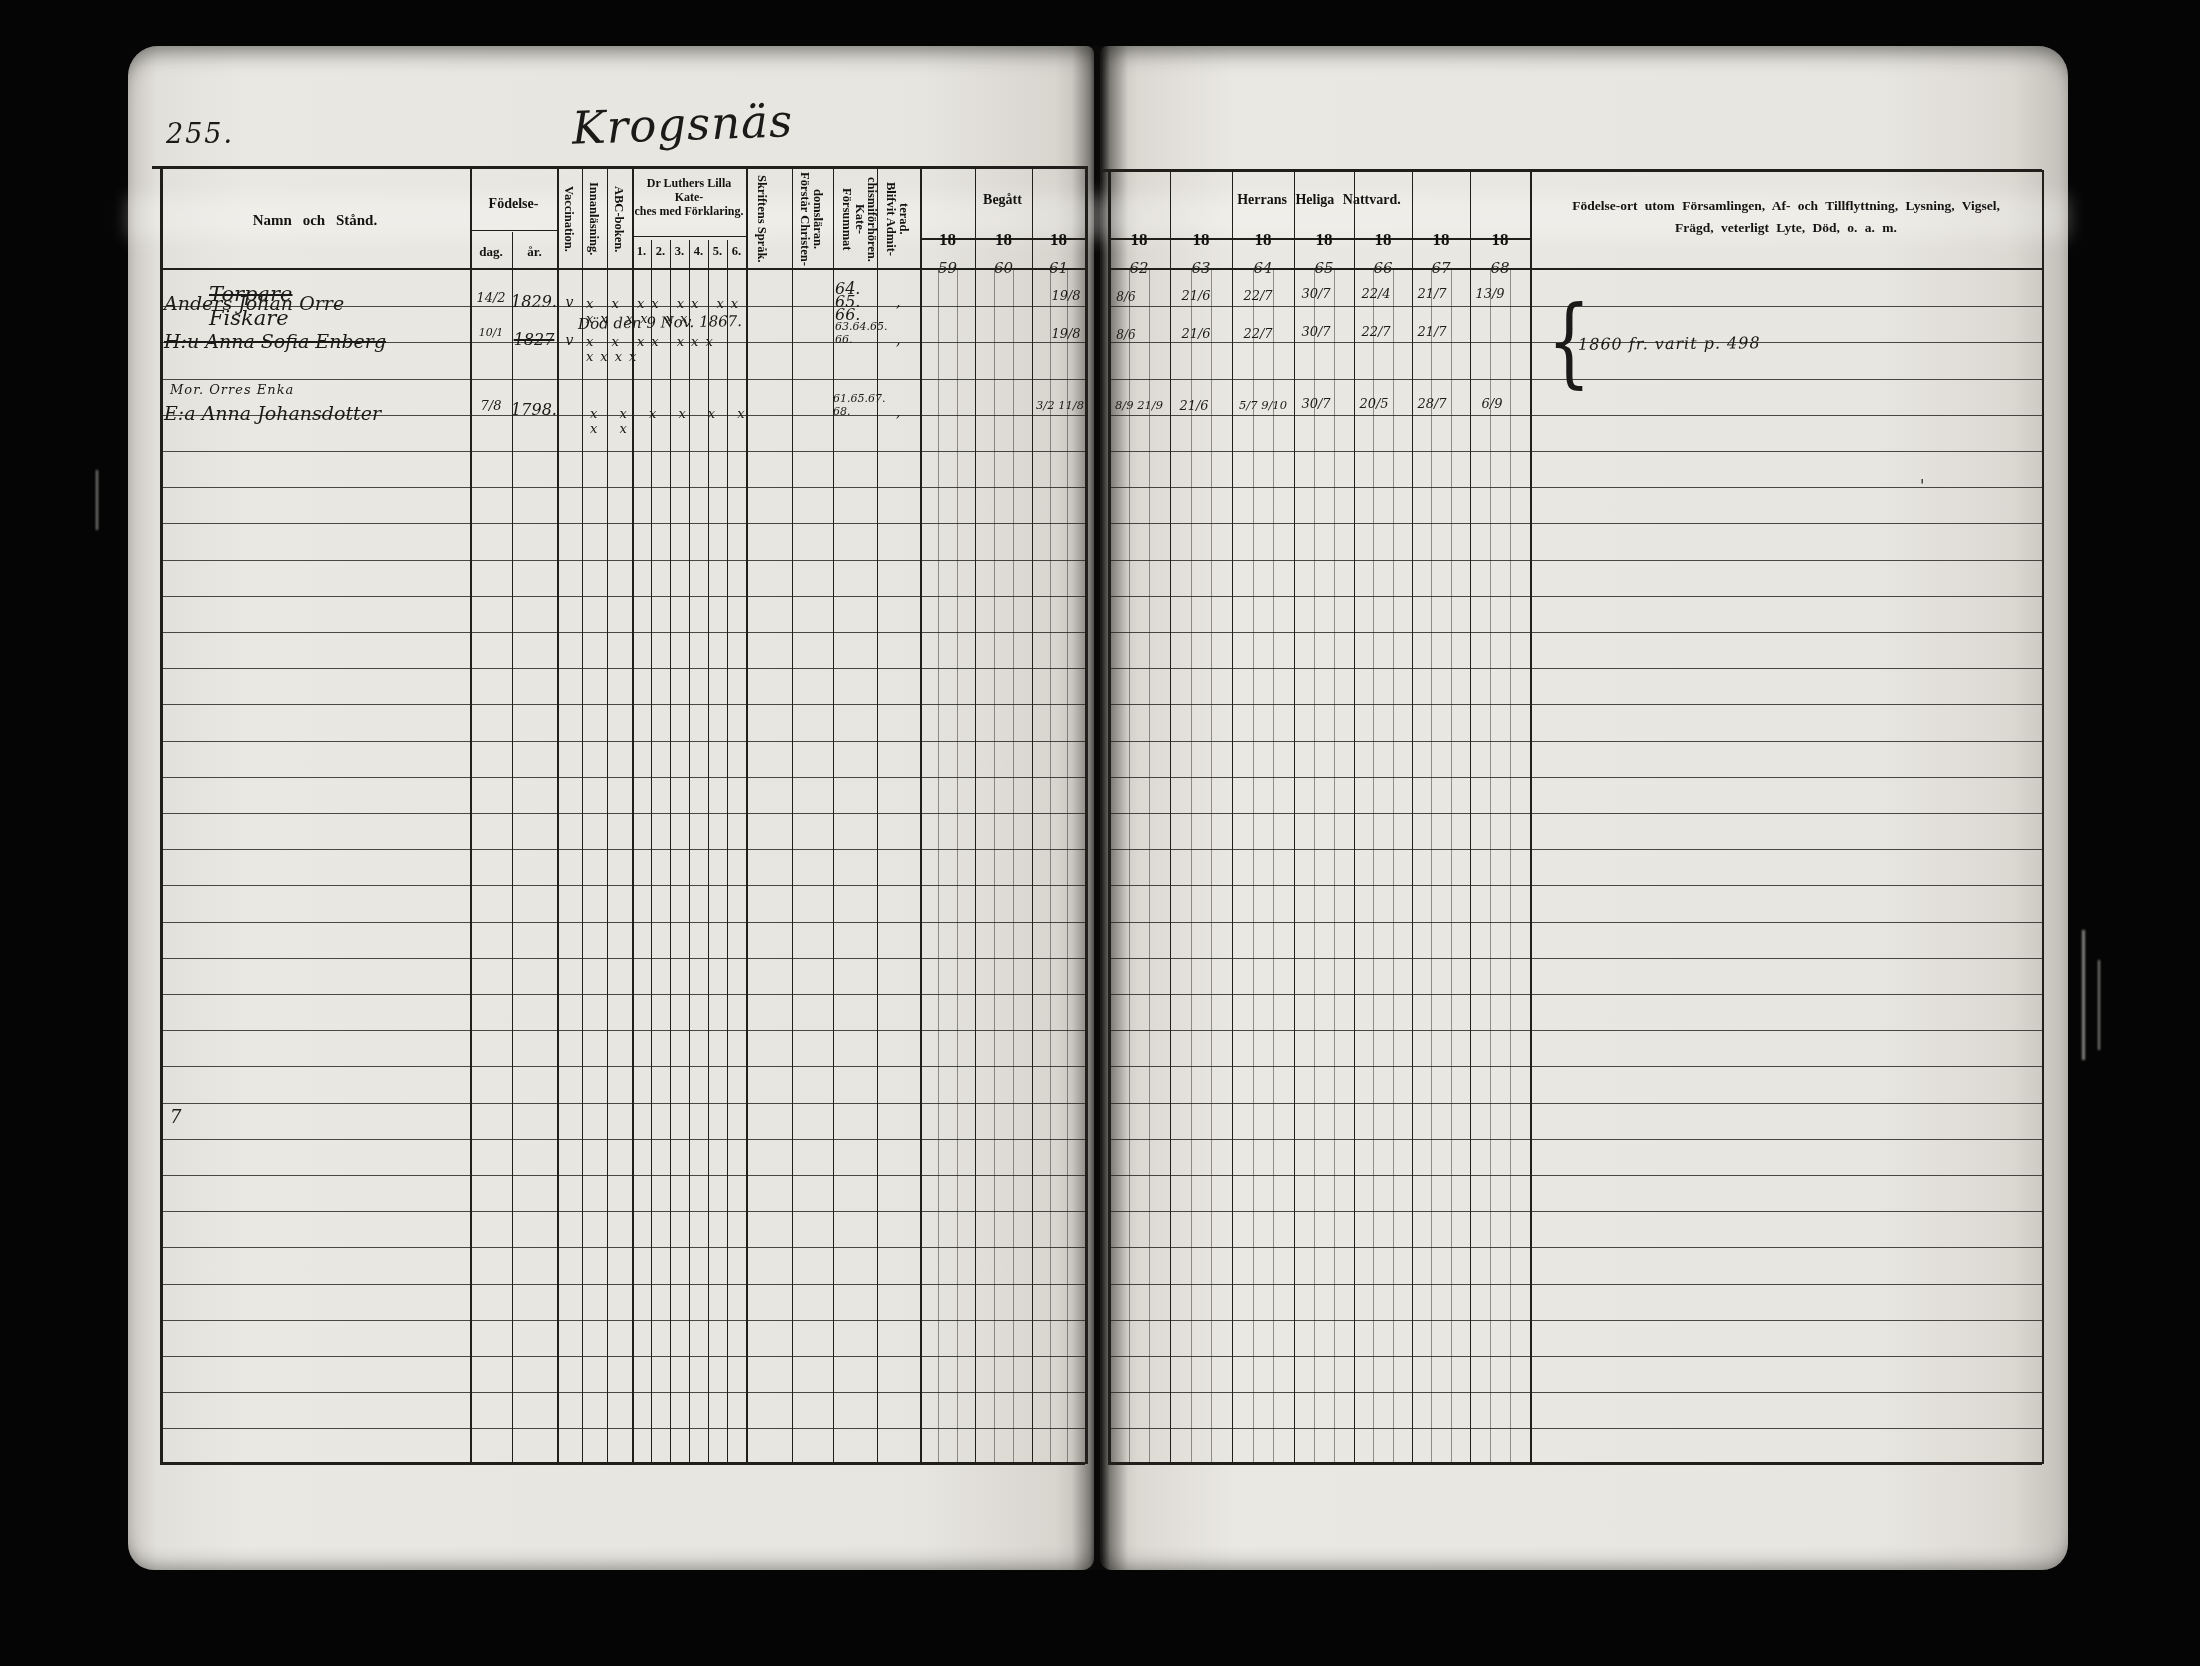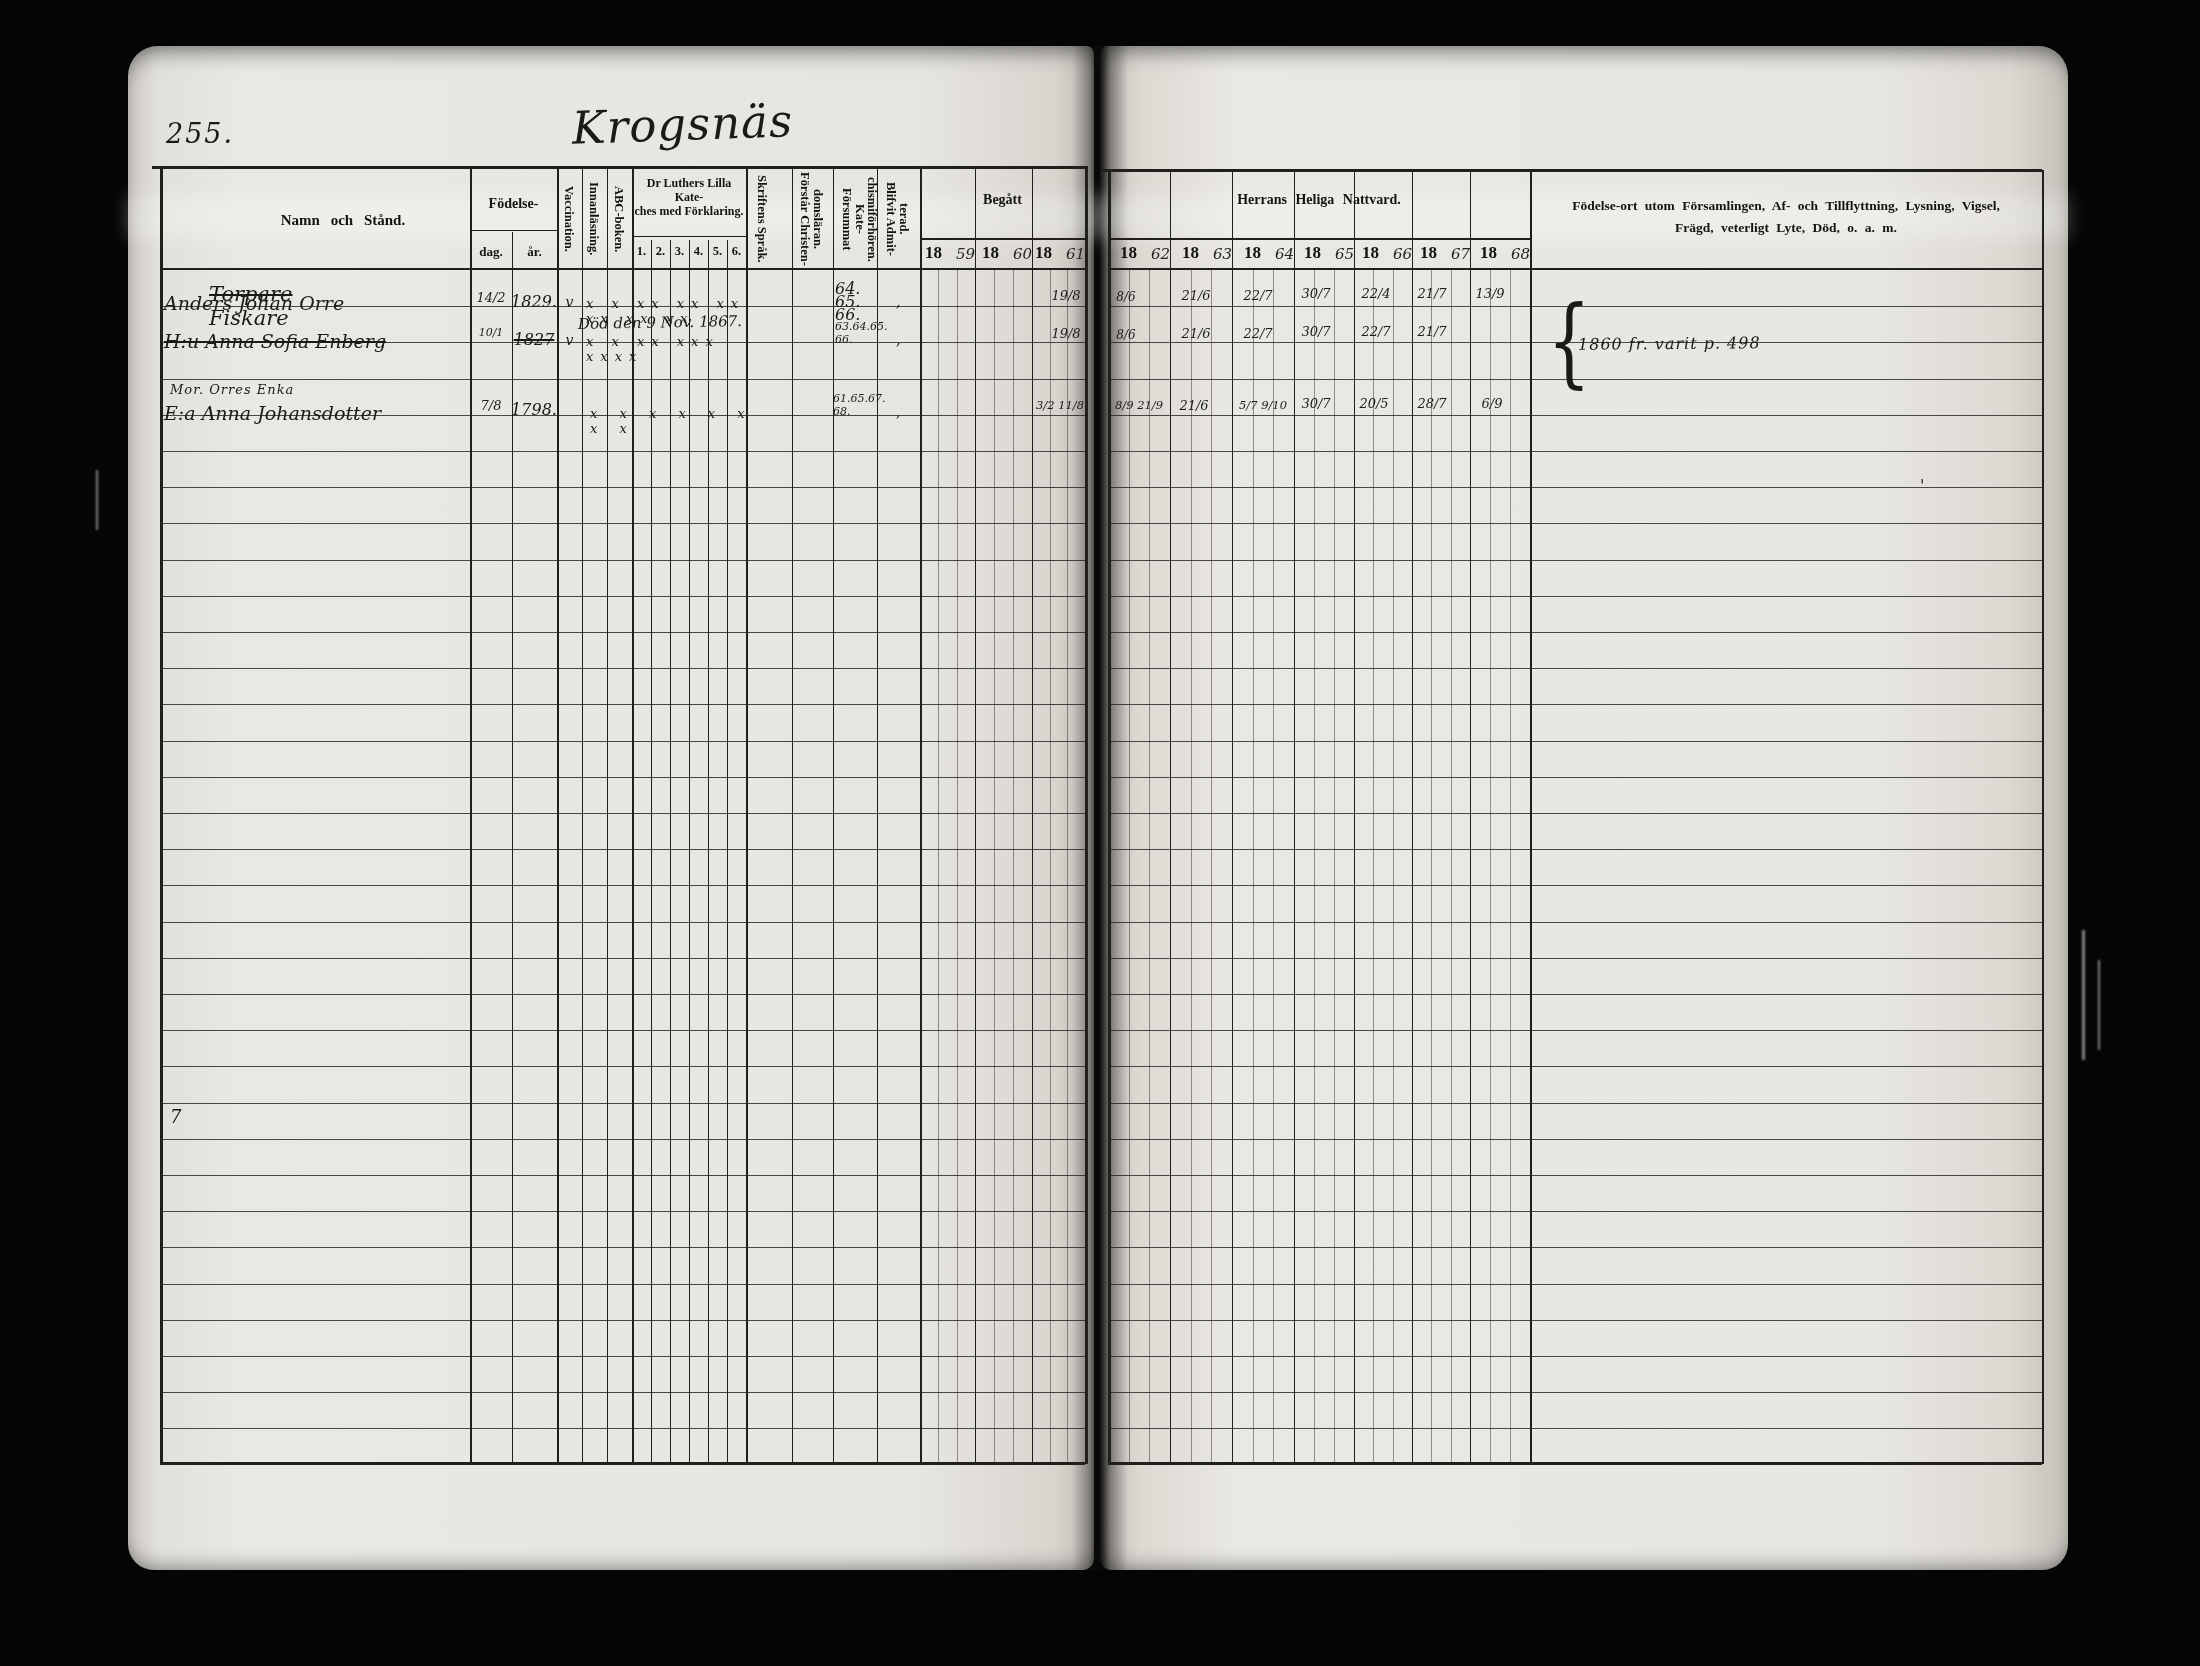--- a/index.html
+++ b/index.html
@@ -16,21 +16,21 @@
   .gutter{position:absolute;left:1072px;top:46px;width:56px;height:1524px;
     background:linear-gradient(90deg,rgba(0,0,0,0) 0%,rgba(20,18,16,.35) 32%,rgba(10,9,8,.85) 48%,rgba(10,9,8,.9) 52%,rgba(20,18,16,.4) 68%,rgba(0,0,0,0) 100%);}
   .band{position:absolute;left:128px;top:196px;width:1940px;height:42px;background:rgba(255,255,255,.28);filter:blur(9px);}
   .scratch{position:absolute;background:rgba(235,233,228,.55);filter:blur(1px);}
   
   .gl{position:absolute;background:#211f1c;}
   
   .ph{position:absolute;color:#141312;font-family:"Liberation Serif",serif;font-weight:bold;text-align:center;}
   .vh{position:absolute;top:172px;height:94px;writing-mode:vertical-lr;text-orientation:sideways;
       font:bold 12.5px/1.02 "Liberation Serif",serif;color:#141312;white-space:pre-line;text-align:center;}
-  .yearhead{position:absolute;top:240px;height:26px;display:flex;align-items:center;justify-content:flex-end;gap:14px;}
+  .yearhead{position:absolute;top:240px;height:26px;display:flex;align-items:center;justify-content:center;gap:8px;flex-direction:column;}
   .yearhead .yp{font:bold 17px "Liberation Serif",serif;color:#121110;}
   .yearhead .yh{font:italic 15px "DejaVu Serif",serif;color:#26241f;transform:translateY(1px);}
   
   .hw{position:absolute;font-family:"DejaVu Serif",serif;font-style:italic;color:#1b1a18;white-space:pre-line;}
   .struck{text-decoration:line-through;text-decoration-thickness:2px;}
   .ctr{text-align:center;}
   .marks{letter-spacing:7px;font-size:13px;}
 </style>
 </head>
 <body>
@@ -165,21 +165,21 @@
     <div class="gl" style="left: 1108px; top: 1392.2px; width: 934px; height: 1px; opacity: 0.8;"></div>
     <div class="gl" style="left: 160px; top: 1428.4px; width: 925px; height: 1px; opacity: 0.8;"></div>
     <div class="gl" style="left: 1108px; top: 1428.4px; width: 934px; height: 1px; opacity: 0.8;"></div>
     <div class="gl" style="left: 160px; top: 1462px; width: 925px; height: 3px; opacity: 1;"></div>
     <div class="gl" style="left: 1108px; top: 1462px; width: 934px; height: 3px; opacity: 1;"></div>
   </div>
 
 <div class="hw" style="left:166px;top:118px;font-size:27px;letter-spacing:2px;">255.</div>
 <div class="hw" style="left:572px;top:98px;font-size:45px;transform:rotate(-2deg);letter-spacing:1px;">Krogsnäs</div>
 
-<div class="ph" style="left:160px;top:212px;width:310px;font-size:15px;word-spacing:7px;padding-left:28px;">Namn och Stånd.</div>
+<div class="ph" style="left:160px;top:212px;width:310px;font-size:15px;word-spacing:7px;">Namn och Stånd.</div>
 <div class="ph" style="left:470px;top:196px;width:87px;font-size:14px;text-align:center;">Födelse-</div>
 <div class="ph" style="left:470px;top:244px;width:42px;font-size:13px;">dag.</div>
 <div class="ph" style="left:512px;top:244px;width:45px;font-size:13px;">år.</div>
 
 <div class="vh" style="left:557px;width:25px;padding-left:5px;">Vaccination.</div>
 <div class="vh" style="left:582px;width:25px;padding-left:5px;">Innanläsning.</div>
 <div class="vh" style="left:607px;width:25px;padding-left:5px;">ABC-boken.</div>
 
 <div class="ph" style="left:632px;top:176px;width:114px;font-size:12px;line-height:14px;white-space:pre-line;">Dr Luthers Lilla Kate-
 ches med Förklaring.</div>

